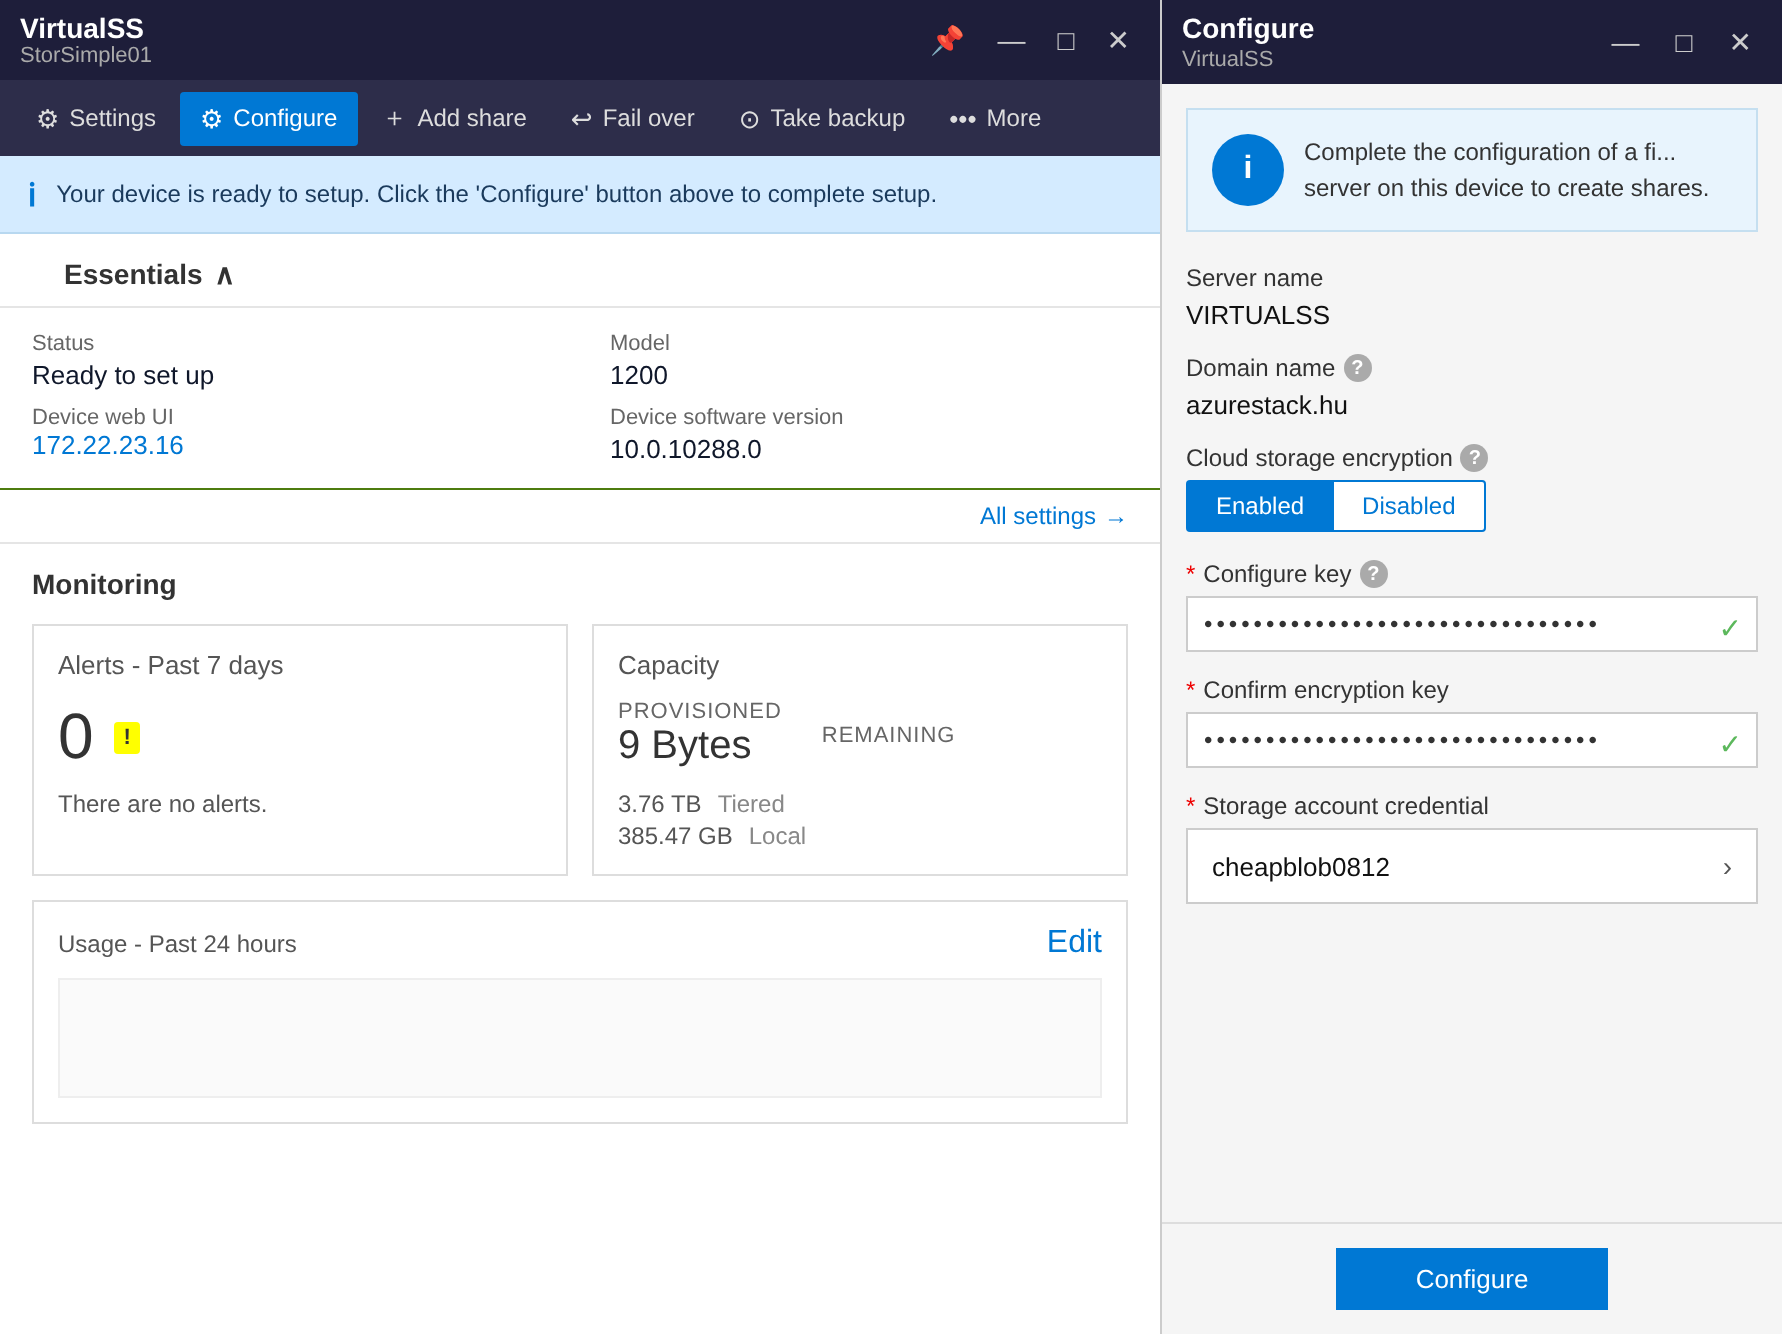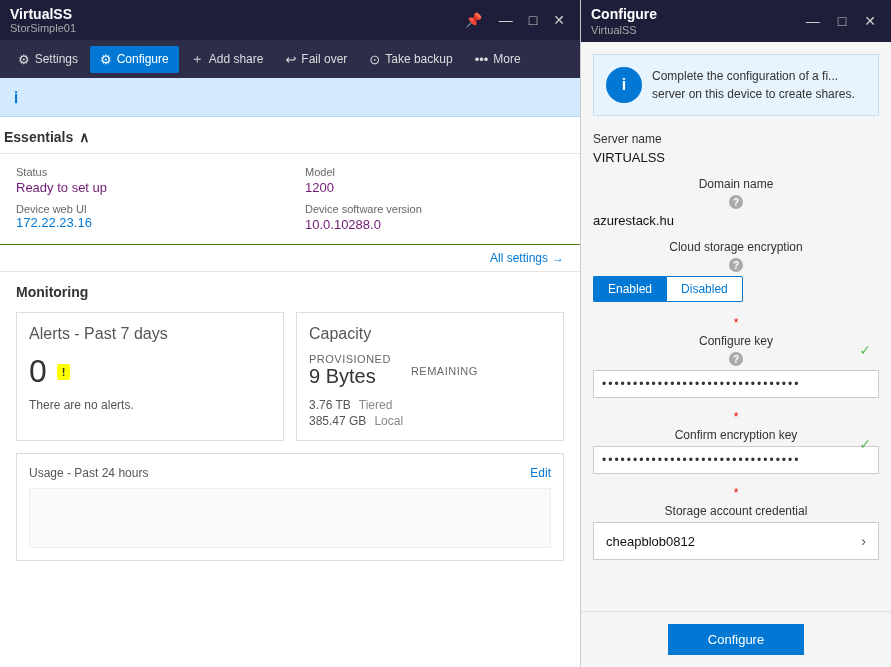--- a/index.html
+++ b/index.html
@@ -80,41 +80,41 @@
       background: #fff;
       flex: 1;
       overflow-y: auto;
       padding: 0;
     }
 
     .essentials-header {
       display: flex;
       align-items: center;
       justify-content: space-between;
-      padding: 12px 16px 8px 4px;
+      padding: 12px 16px 8px 32px;
       border-bottom: 1px solid #e5e5e5;
     }
     .essentials-title {
       font-size: 14px;
       font-weight: 600;
       color: #333;
       display: flex;
       align-items: center;
       gap: 6px;
     }
 
     .essentials-grid {
       display: grid;
       grid-template-columns: 1fr 1fr;
       padding: 12px 16px;
       gap: 8px 30px;
       border-bottom: 1px solid #4d7c0f;
     }
     .field-label { font-size: 11px; color: #666; }
-    .field-value { font-size: 13px; color: #701a75; margin-top: 2px; }
+    .field-value { font-size: 13px; color: #0f172a; margin-top: 2px; }
     .field-value.link { color: #0078d4; cursor: pointer; text-decoration: none; }
 
     .all-settings-row {
       display: flex;
       justify-content: flex-end;
       padding: 6px 16px;
       border-bottom: 1px solid #e5e5e5;
     }
     .all-settings-link {
       color: #0078d4;
@@ -135,21 +135,21 @@
       gap: 12px;
       margin-bottom: 12px;
     }
 
     .card {
       border: 1px solid #ddd;
       padding: 12px;
       background: #fff;
       min-height: 100px;
     }
-    .card-title { font-size: 16px; color: #555; margin-bottom: 10px; }
+    .card-title { font-size: 13px; color: #555; margin-bottom: 10px; }
 
     .alerts-content { display: flex; flex-direction: column; }
     .alerts-count-row { display: flex; align-items: center; gap: 10px; margin-bottom: 8px; }
     .alerts-count { font-size: 32px; font-weight: 300; color: #333; }
     .alert-badge {
       background: #ff0;
       color: #333;
       font-size: 11px;
       padding: 2px 5px;
       border-radius: 2px;
@@ -167,21 +167,21 @@
     .cap-detail-label { font-weight: 500; }
     .cap-detail-type { color: #888; }
 
     .usage-section {
       border: 1px solid #ddd;
       padding: 12px;
       margin-top: 0;
     }
     .usage-header { display: flex; justify-content: space-between; align-items: center; margin-bottom: 8px; }
     .usage-title { font-size: 12px; color: #555; }
-    .usage-edit { color: #0078d4; font-size: 12px; cursor: pointer; }
+    .usage-edit { color: #0078d4; font-size: 16px; cursor: pointer; }
     .usage-chart { height: 60px; background: #fafafa; border: 1px solid #eee; }
 
     
     .left-panel::-webkit-scrollbar { width: 6px; }
 
     
     .right-panel {
       width: 311px;
       background: #f5f5f5;
       display: flex;
@@ -254,21 +254,20 @@
     .toggle-btn:last-child { border-radius: 0 2px 2px 0; }
 
     .form-field-row { position: relative; margin-bottom: 12px; }
     .form-field-label {
       font-size: 12px;
       color: #333;
       margin-bottom: 4px;
       display: flex;
       align-items: center;
       gap: 4px;
-      flex-direction: column;
     }
     .required-star { color: #e00; }
     .help-icon {
       width: 14px;
       height: 14px;
       background: #aaa;
       border-radius: 50%;
       display: inline-flex;
       align-items: center;
       justify-content: center;
@@ -366,20 +365,21 @@
     <div class="toolbar-btn">
       <span class="btn-icon">•••</span>
       <span>More</span>
     </div>
   </div>
 
   <div class="main-content">
 
     <div class="info-banner">
       <span class="info-icon">ℹ</span>
+      <span>Your device is ready to setup. Click the 'Configure' button above to complete setup.</span>
     </div>
 
     <div class="essentials-header">
       <div class="essentials-title">
         <span>Essentials</span>
         <span>∧</span>
       </div>
     </div>
 
     <div class="essentials-grid">

